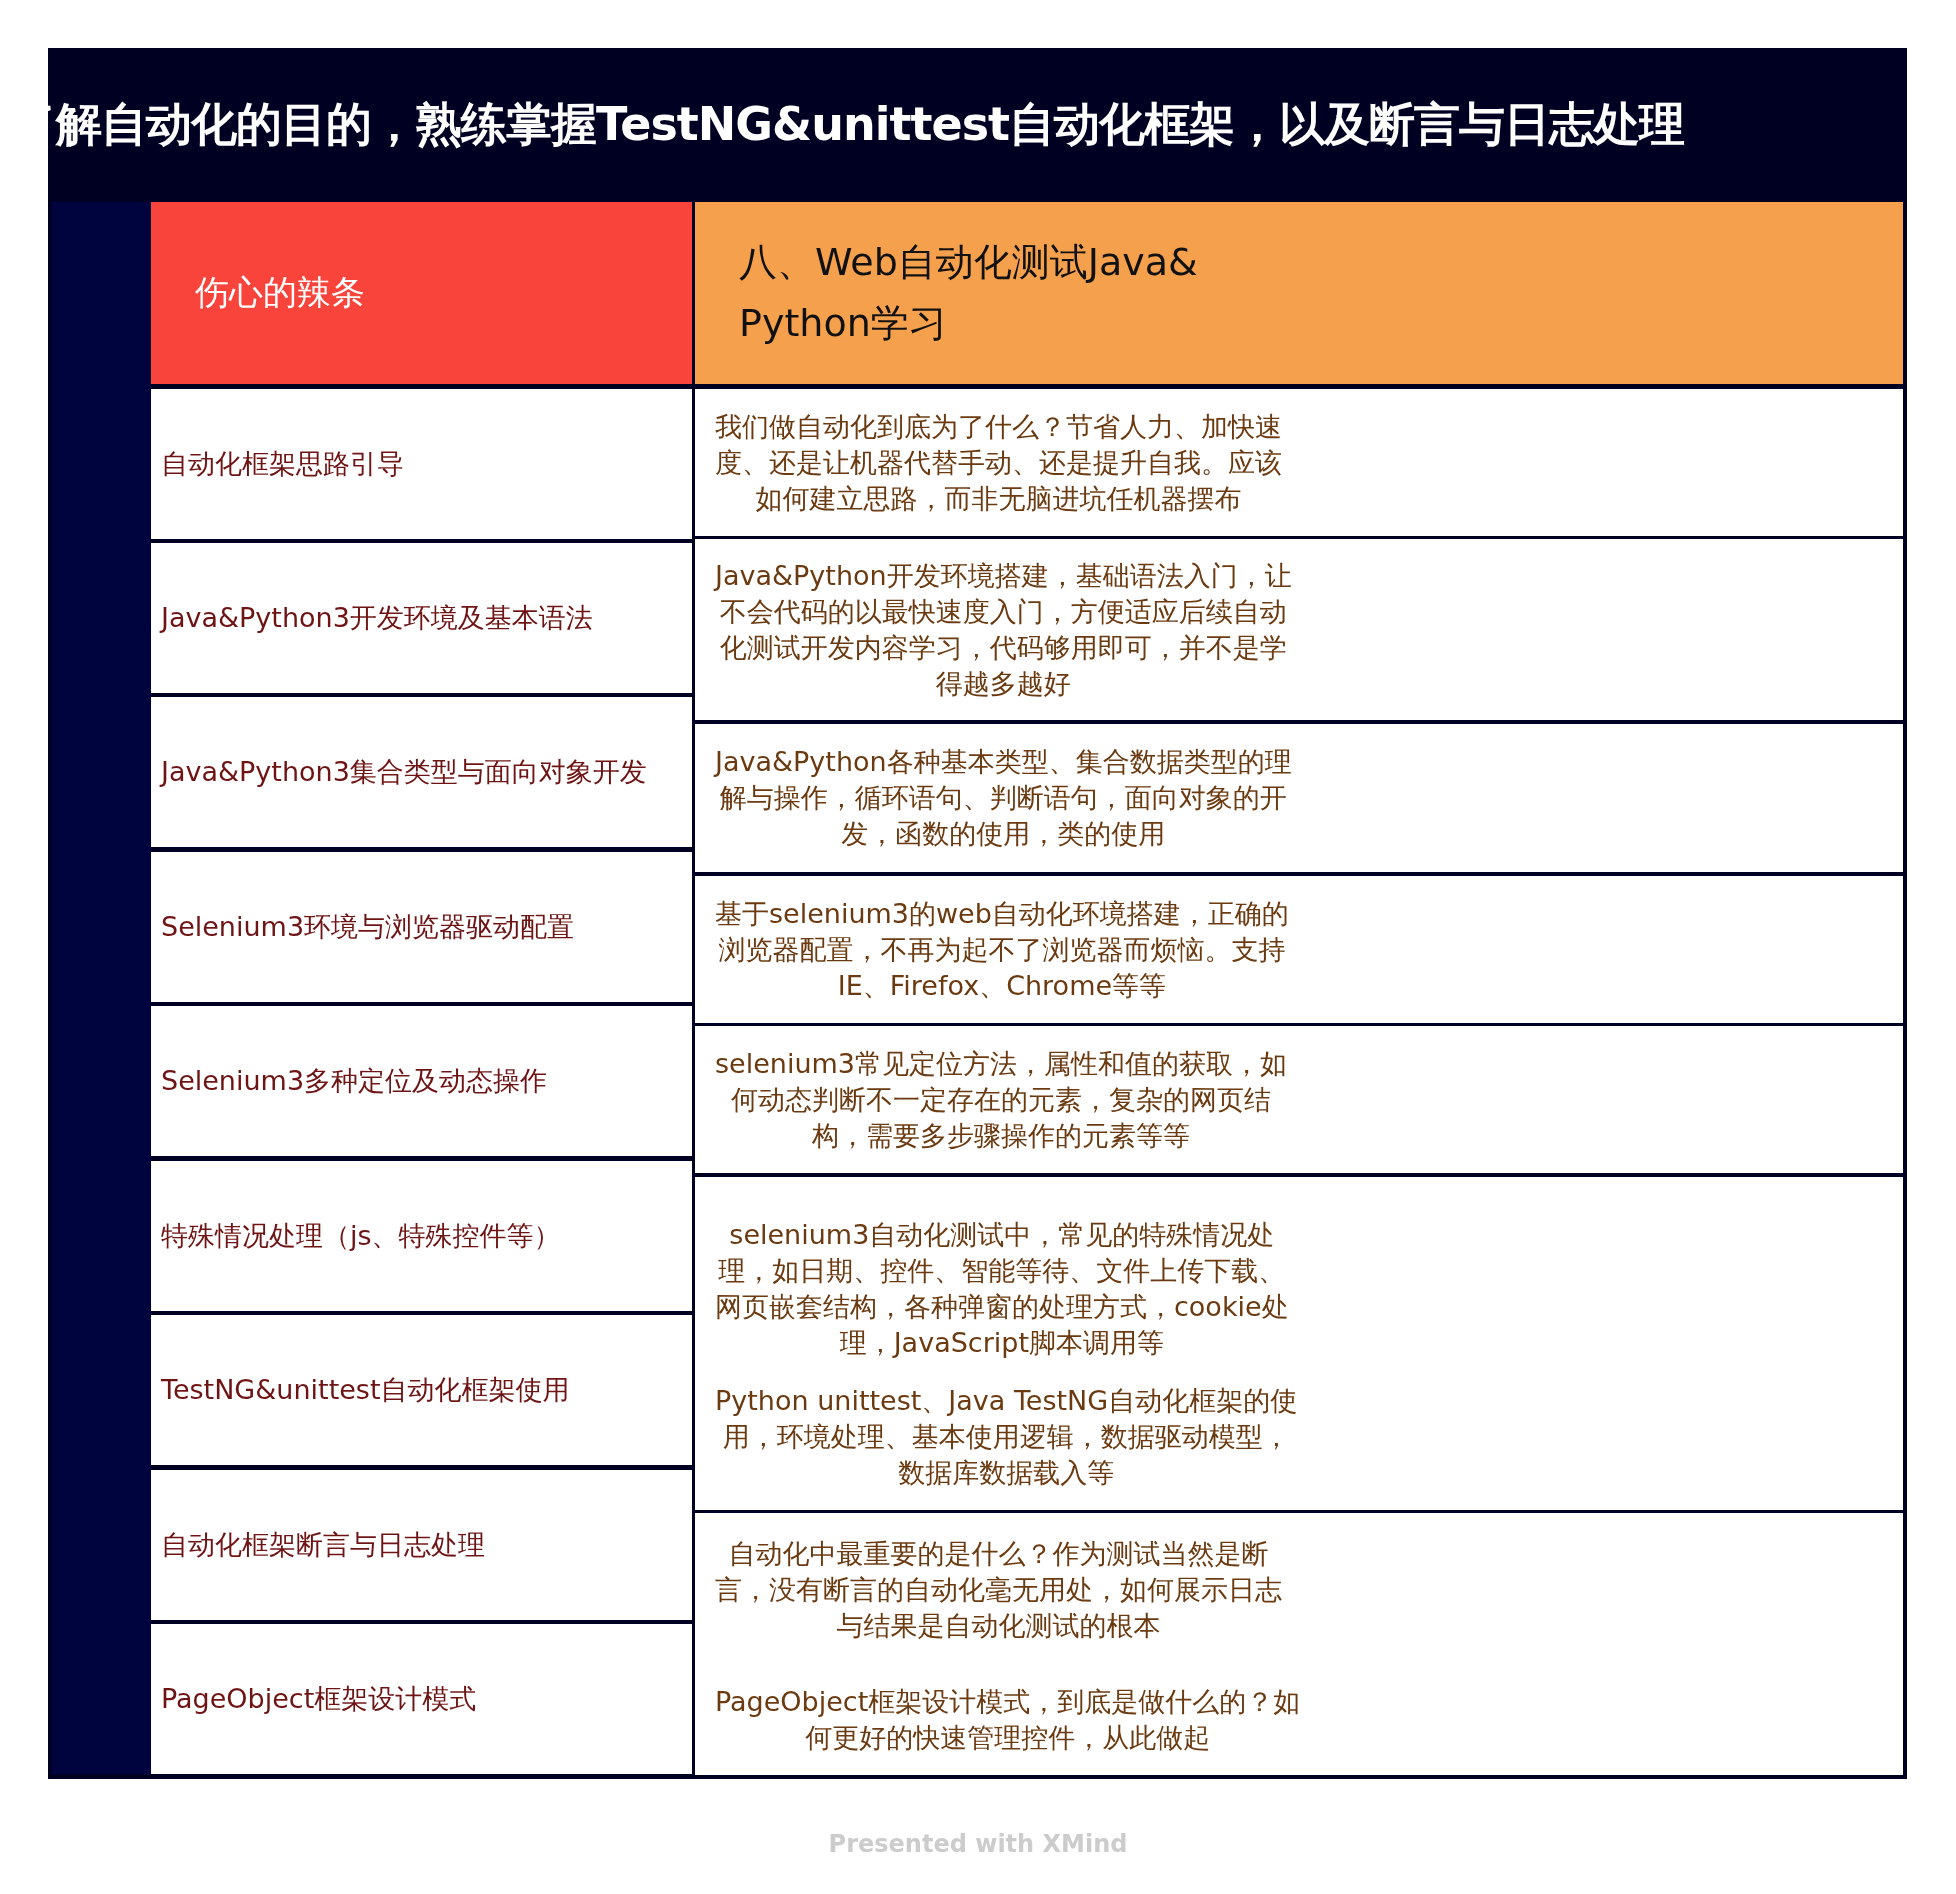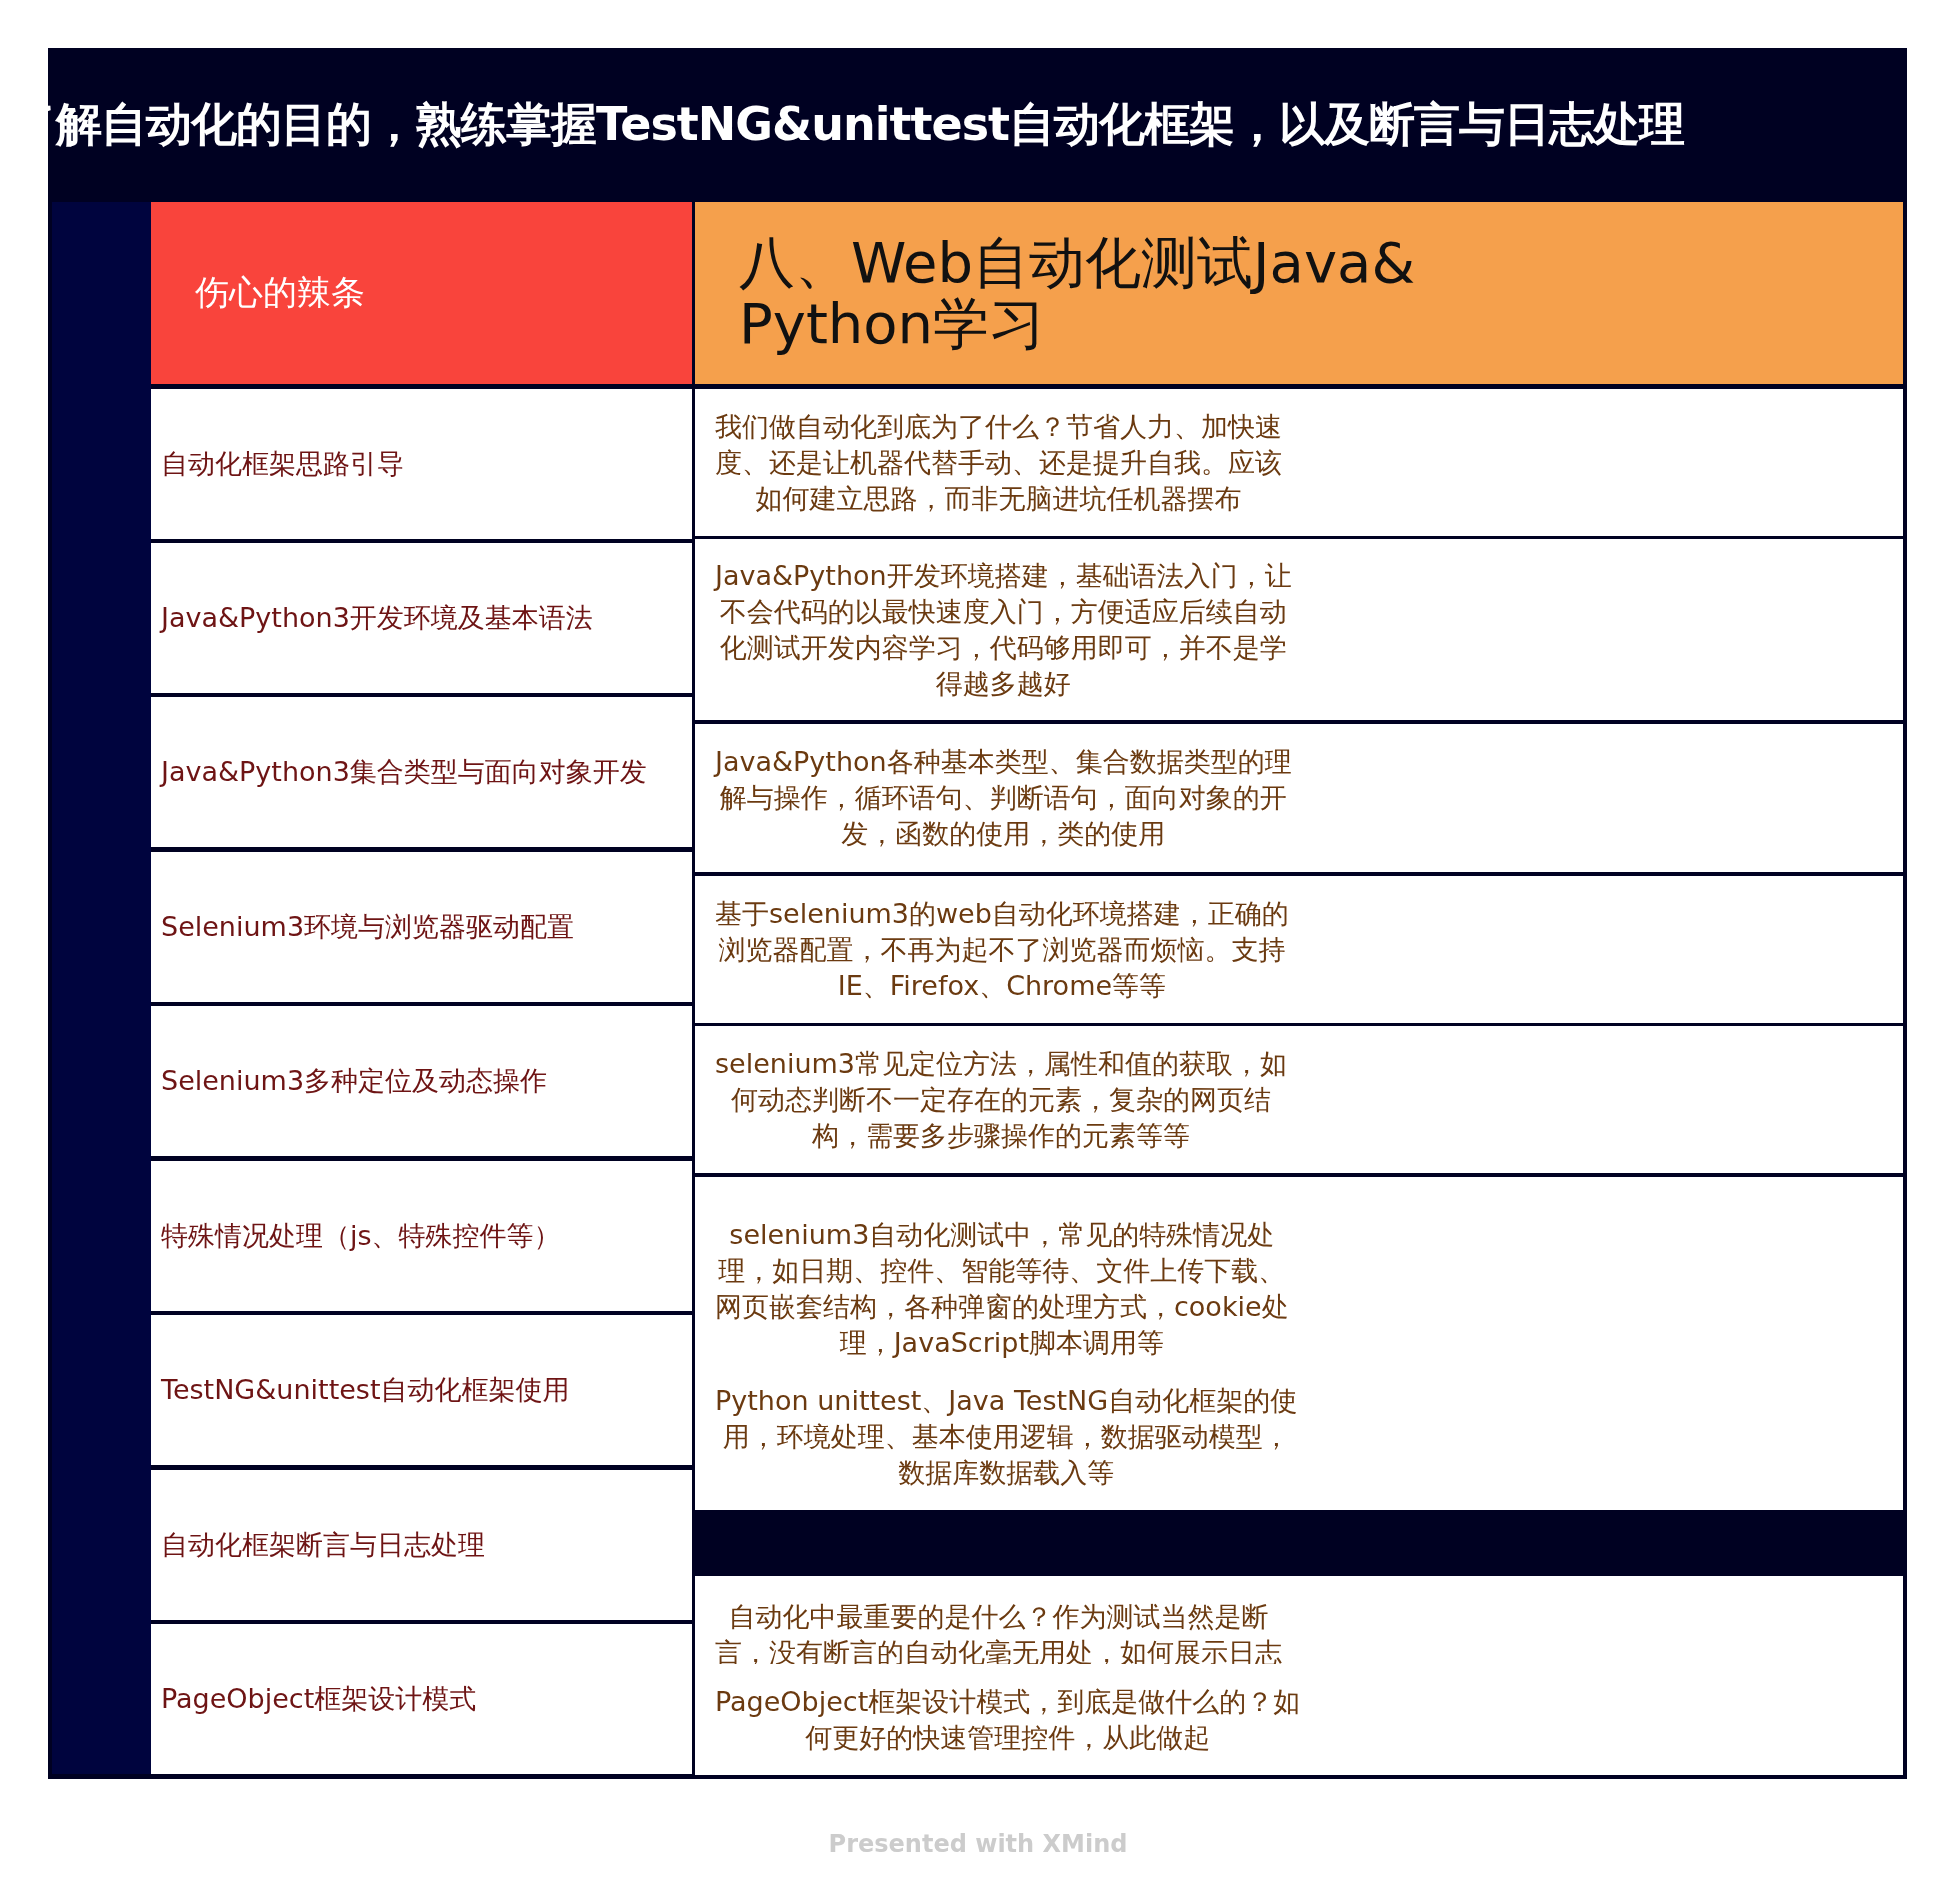--- a/index.html
+++ b/index.html
@@ -8,21 +8,21 @@
   .frame { position: absolute; left: 48px; top: 48px; width: 1859px; height: 1731px; background: #000122; }
   .title-band { position: absolute; left: 0; top: 0; width: 1621px; height: 154px;
                 display: flex; align-items: center; justify-content: flex-end; padding-left: 15px; }
   .main-title { color: #ffffff; font-weight: bold; font-size: 46px; letter-spacing: -1px; white-space: nowrap; }
   .left-col { position: absolute; left: 4px; top: 154px; width: 99px; height: 1572px; background: #00043e; }
   .head-left { position: absolute; left: 103px; top: 154px; width: 541px; height: 182px; background: #f9443c;
                display: flex; align-items: center; }
   .head-left span { color: #ffffff; font-size: 34px; padding-left: 44px; }
   .head-right { position: absolute; left: 647px; top: 154px; width: 1208px; height: 182px; background: #f5a04c;
                 display: flex; align-items: center; }
-  .head-right .t { color: #111111; font-size: 56px; line-height: 61px; padding-left: 44px; }
+  .head-right .t { color: #111111; font-size: 38px; line-height: 61px; padding-left: 44px; }
   .lcell { position: absolute; left: 103px; width: 541px; height: 150px; background: #ffffff;
            display: flex; align-items: center; }
   .lcell span { color: #6e1414; font-size: 27px; padding-left: 10px; white-space: nowrap; }
   .rcell { position: absolute; left: 647px; width: 1208px; background: #ffffff;
            display: flex; align-items: center; }
   .rcell .desc { color: #6b3a10; font-size: 27px; line-height: 36px; padding-left: 20px; }
   .rcell .desc div { white-space: nowrap; text-align: center; }
   .footer { position: absolute; left: 0; width: 1956px; top: 1830px; text-align: center;
             color: #cccccc; font-weight: bold; font-size: 24px; }
 </style>
@@ -117,21 +117,21 @@
       <div>理，JavaScript脚本调用等</div>
     </div>
   </div>
   <div class="rcell" style="top:1315px;height:147px">
     <div class="desc">
       <div>Python unittest、Java TestNG自动化框架的使</div>
       <div>用，环境处理、基本使用逻辑，数据驱动模型，</div>
       <div>数据库数据载入等</div>
     </div>
   </div>
-  <div class="rcell" style="top:1528px;height:154px">
+  <div class="rcell" style="top:1465px;height:154px">
     <div class="desc">
       <div>自动化中最重要的是什么？作为测试当然是断</div>
       <div>言，没有断言的自动化毫无用处，如何展示日志</div>
       <div>与结果是自动化测试的根本</div>
     </div>
   </div>
   <div class="rcell" style="top:1616px;height:111px">
     <div class="desc">
       <div>PageObject框架设计模式，到底是做什么的？如</div>
       <div>何更好的快速管理控件，从此做起</div>

